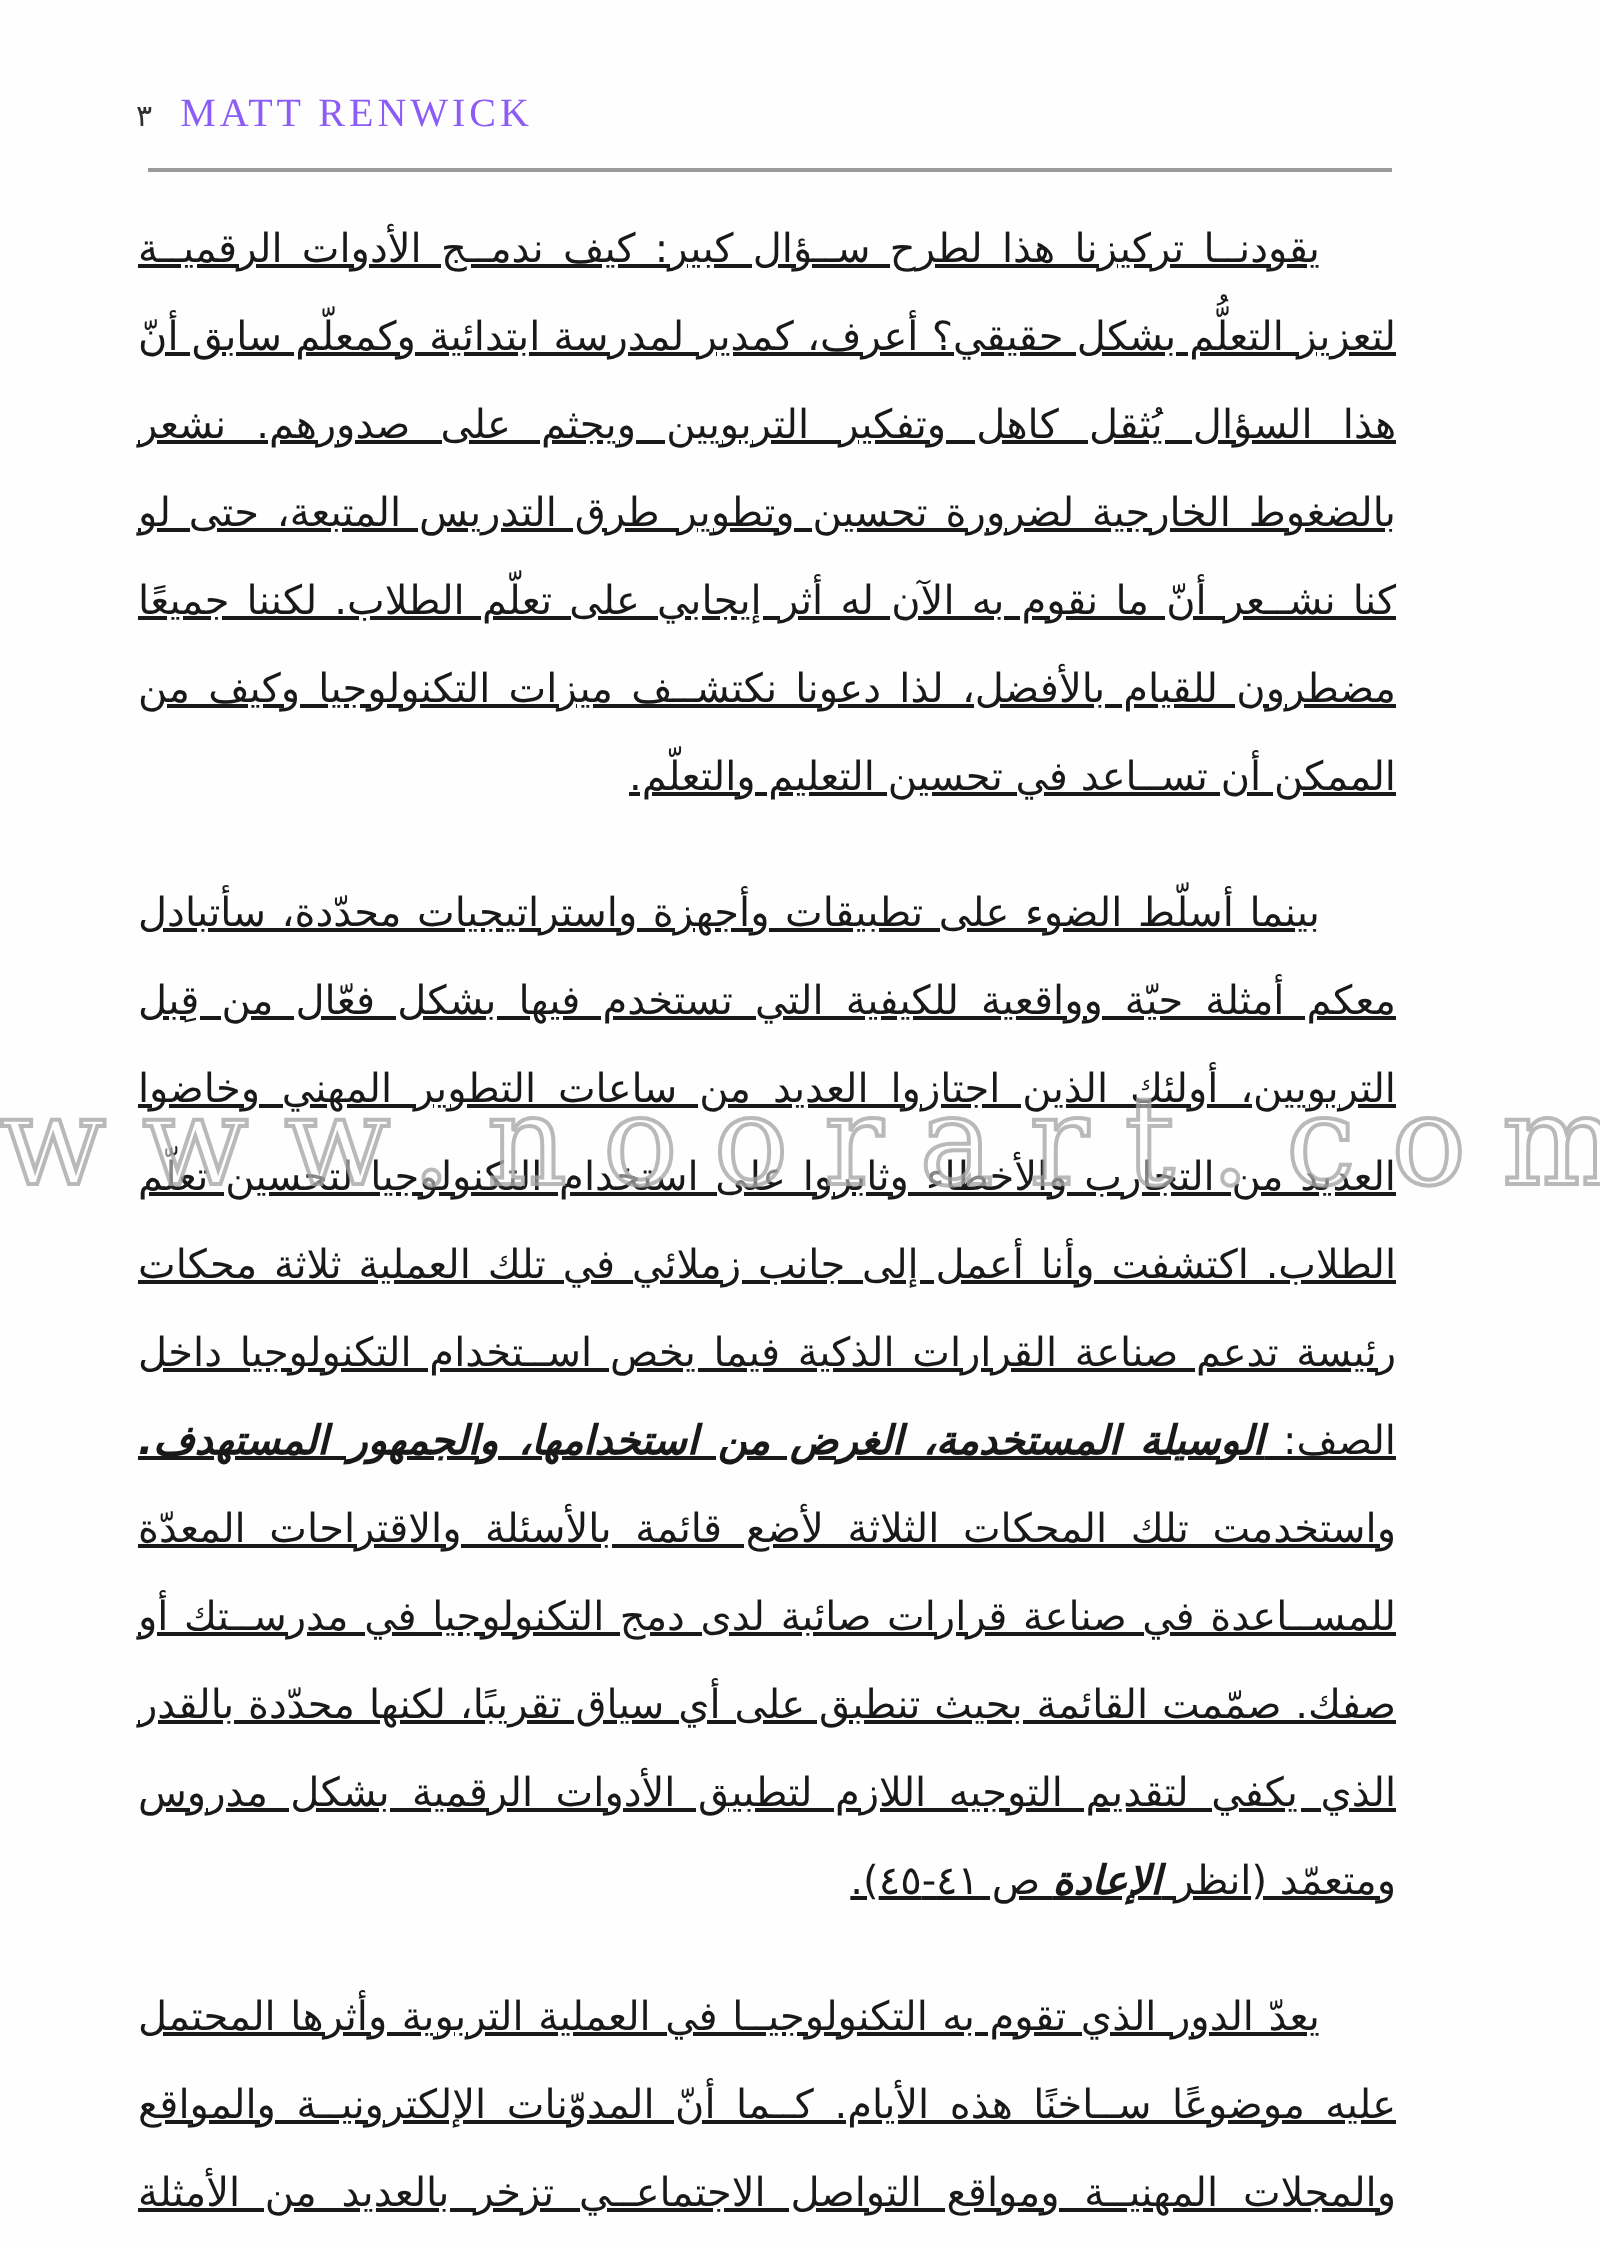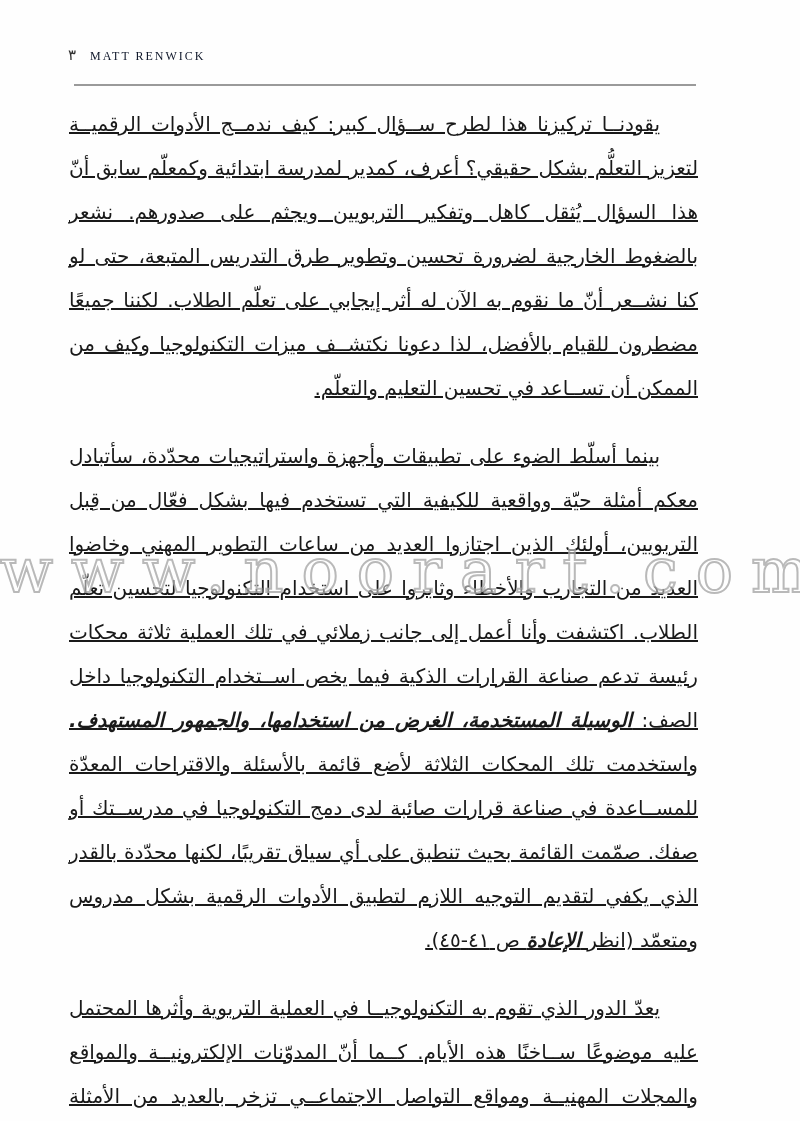--- a/index.html
+++ b/index.html
@@ -24,23 +24,23 @@
     gap: 14px;
     direction: ltr;
   }
   .page-num {
     font-family: "DejaVu Sans", sans-serif;
     font-size: 15px;
     color: #2f2f2f;
   }
   .author {
     font-family: "Liberation Serif", serif;
-    font-size: 12px;
+    font-size: 20px;
     letter-spacing: 2px;
-    color: #0f172a;
+    color: #8b5cf6;
     text-transform: uppercase;
   }
   .header-rule {
     position: absolute;
     top: 84px;
     left: 74px;
     width: 622px;
     height: 2px;
     background: #9a9a9a;
   }

